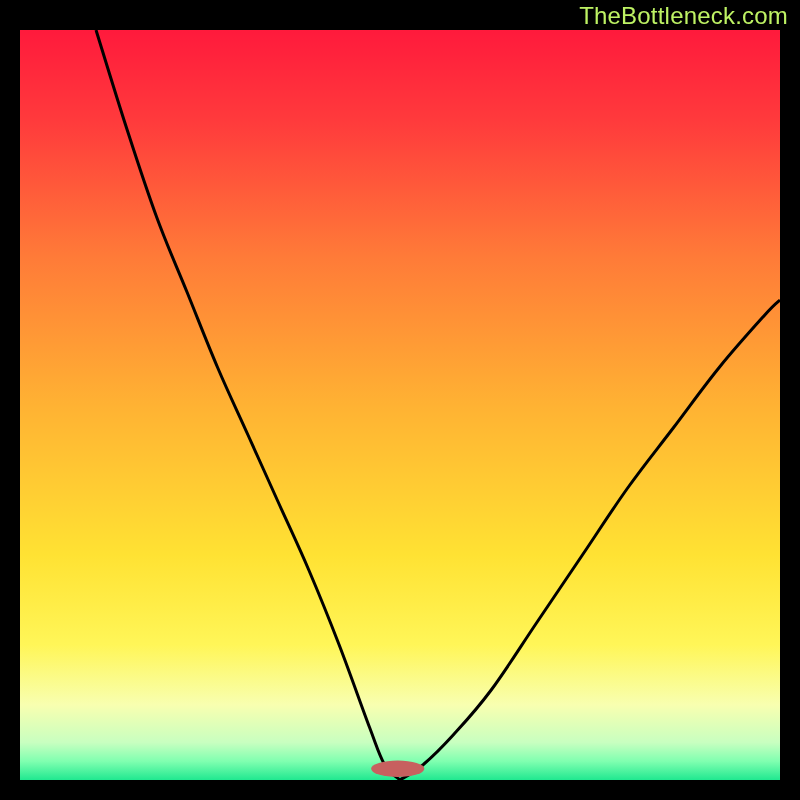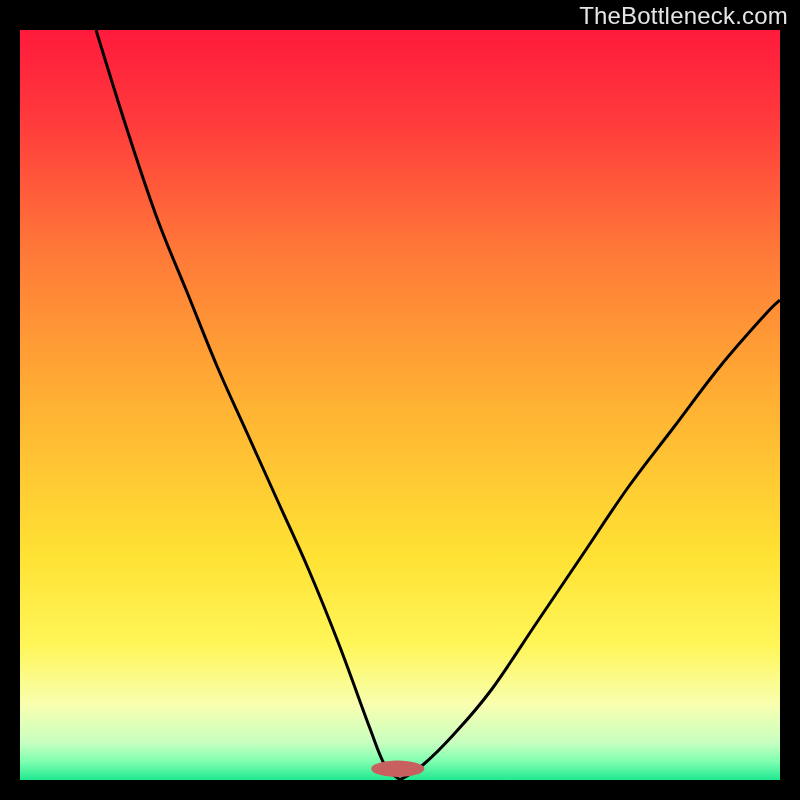--- a/index.html
+++ b/index.html
@@ -13,21 +13,21 @@
   .frame {
     position: relative;
     width: 800px;
     height: 800px;
     background: #000;
   }
   .watermark {
     position: absolute;
     top: 2px;
     right: 12px;
-    color: #e5e5e5;
+    color: #bef264;
     font-family: Arial, Helvetica, sans-serif;
     font-size: 24px;
     letter-spacing: 0.2px;
     user-select: none;
   }
   .plot-area {
     position: absolute;
     left: 20px;
     top: 30px;
     width: 760px;

